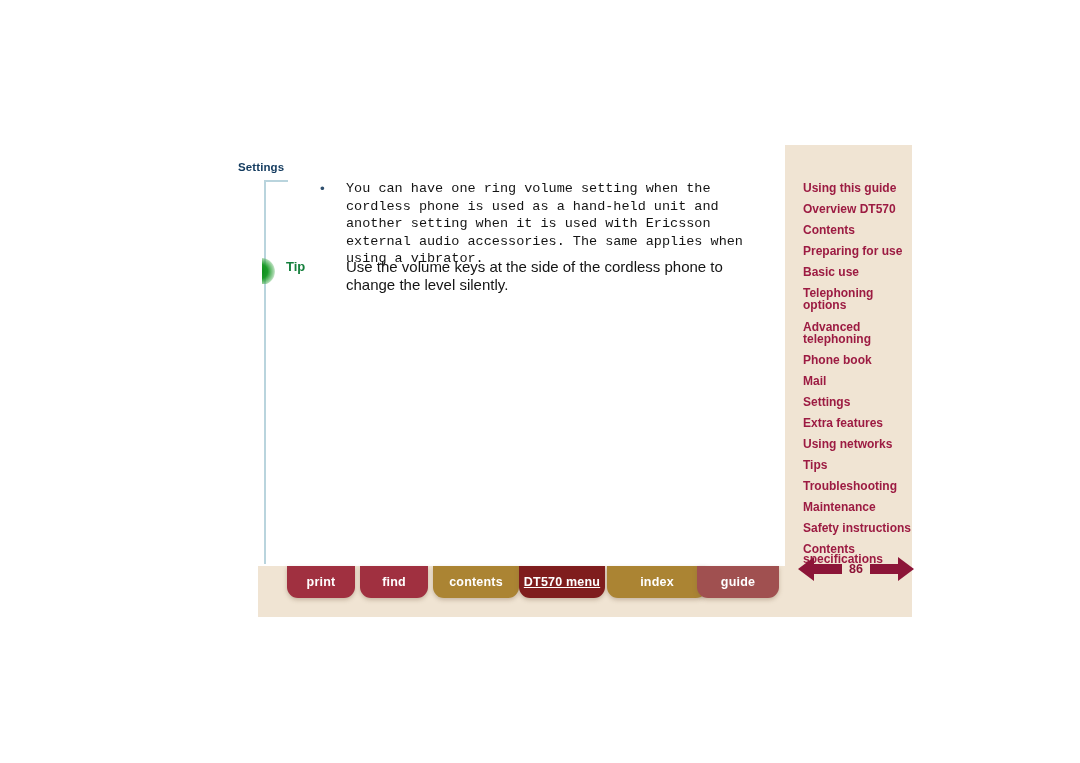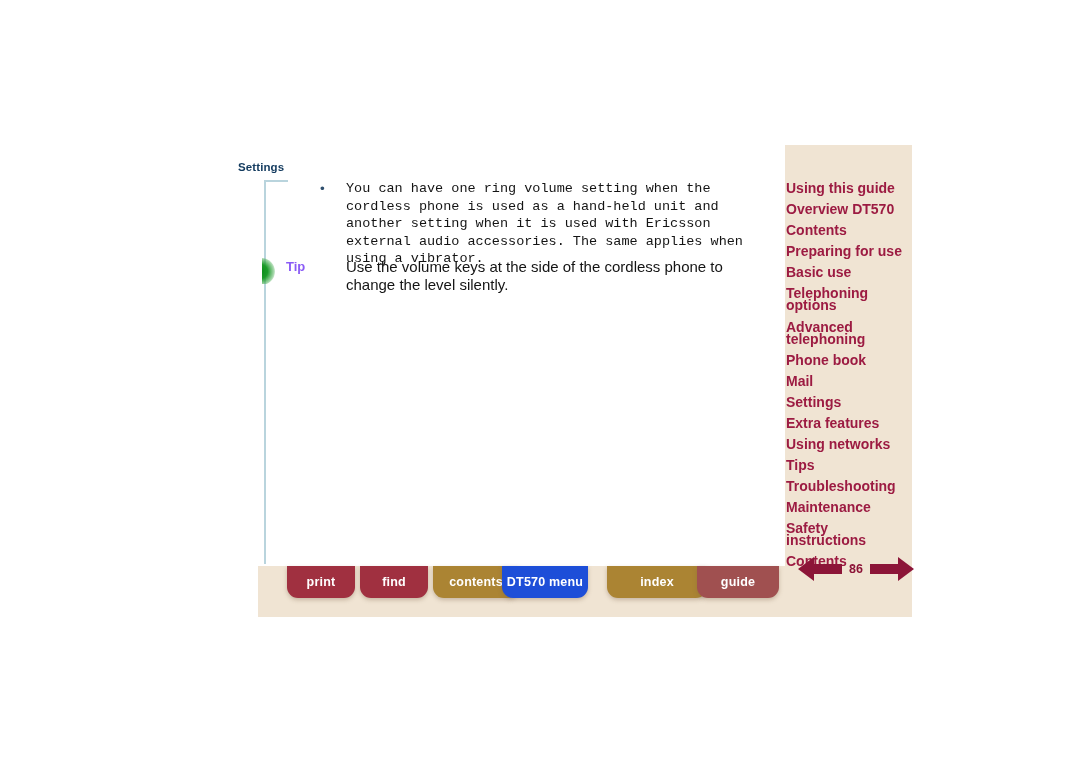--- a/index.html
+++ b/index.html
@@ -124,21 +124,21 @@
     width: 27px;
     height: 27px;
     border-radius: 50%;
     background: radial-gradient(circle at 46% 50%, #0a8a18 0%, #1c9b2a 36%, rgba(86,180,96,0.55) 66%, rgba(255,255,255,0) 82%);
     filter: blur(0.6px);
   }
   .tip-label {
     flex: 0 0 70px;
     font-size: 13px;
     font-weight: bold;
-    color: #8b5cf6;
+    color: #15803d;
     line-height: 17.6px;
     padding-left: 10px;
     box-sizing: border-box;
   }
   .tip-text {
     flex: 1 1 auto;
     font-size: 15px;
     line-height: 17.6px;
     color: #141414;
   }
@@ -149,25 +149,25 @@
     left: 785px;
     top: 145px;
     width: 127px;
     height: 421px;
     background: #f0e4d3;
     padding-top: 37px;
     box-sizing: border-box;
   }
   .side-link {
     display: block;
-    font-size: 14px;
+    font-size: 12px;
     font-weight: bold;
     color: #9c1b42;
     line-height: 12px;
-    padding: 0 0 0 1px;
+    padding: 0 0 0 18px;
     margin-bottom: 9.1px;
     white-space: pre-line;
     cursor: pointer;
   }
   .side-link.two-line {
     line-height: 10.6px;
     margin-bottom: 9px;
   }
 
   
@@ -266,21 +266,21 @@
     <a class="side-link">Safety instructions</a>
     <a class="side-link two-line">Contents
 specifications</a>
     <a class="side-link">Glossary</a>
   </div>
 
   <div class="tab-strip">
     <div class="tab" id="tab-0" style="left: 29px; width: 68px; background: rgb(160, 48, 64);">print</div>
     <div class="tab" id="tab-1" style="left: 102px; width: 68px; background: rgb(160, 48, 64);">find</div>
     <div class="tab" id="tab-2" style="left: 175px; width: 86px; background: rgb(171, 132, 51);">contents</div>
-    <div class="tab" id="tab-3" style="left: 244px; width: 86px; background: #1d4ed8;">DT570 menu</div>
+    <div class="tab" id="tab-3" style="left: 261px; width: 86px; background: #7f1d1d; text-decoration: underline;">DT570 menu</div>
     <div class="tab" id="tab-4" style="left: 349px; width: 100px; background: rgb(171, 132, 51); text-align: right;">index</div>
     <div class="tab" id="tab-5" style="left: 439px; width: 82px; background: rgb(160, 80, 80);">guide</div>
   </div>
 
   <div class="arrow-nav">
     <svg class="arrow" viewBox="0 0 44 26">
       <polygon points="0,13 16,1 16,8 44,8 44,18 16,18 16,25" fill="#8c1538"></polygon>
     </svg>
     <div class="page-num">86</div>
     <svg class="arrow" viewBox="0 0 44 26">

